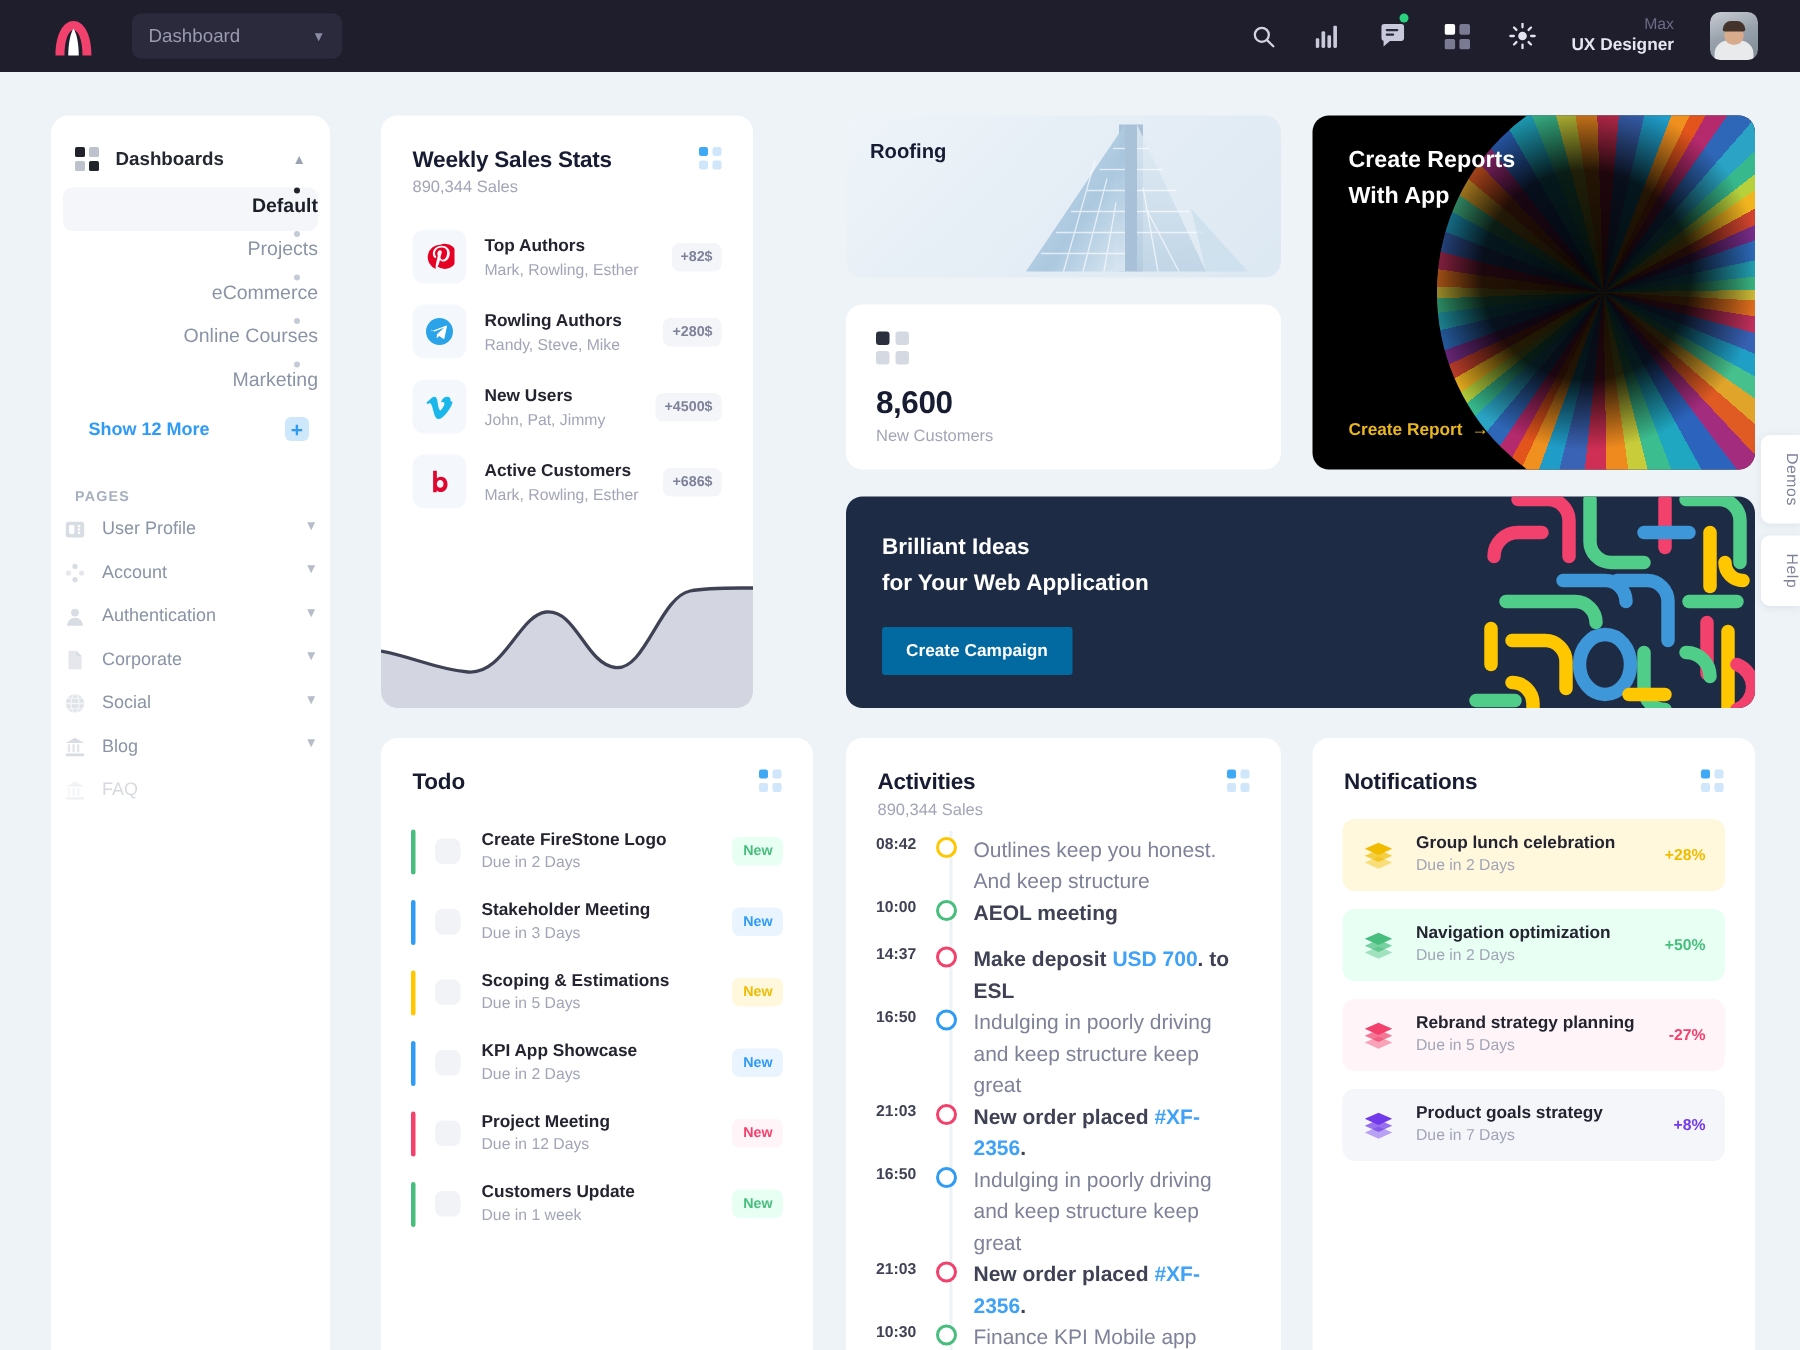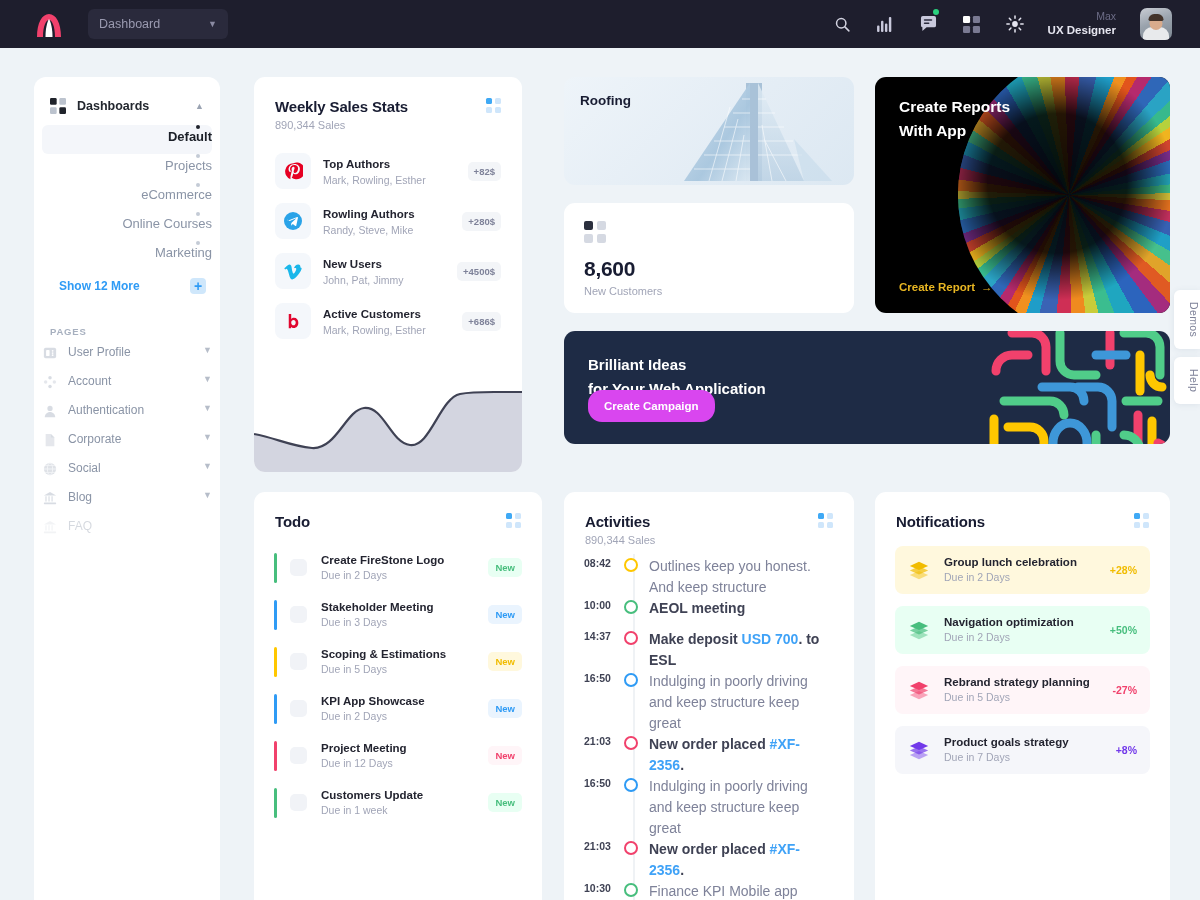--- a/index.html
+++ b/index.html
@@ -106,21 +106,21 @@
   .page-item .pi-label { font-size: 12px; color: #8a94a6; flex:1; }
   .page-item .pi-chev { font-size: 9px; color: #b6bdc9; }
 
   
   .main { position: absolute; top: 77px; left: 254px; width: 916px; }
 
   .card { background: #fff; border-radius: 11px; }
 
   
   .wsales {
-    position: absolute; left: 0px; top: 0px; width: 268px; height: 395px;
+    position: absolute; left: 0px; top: 0px; width: 248px; height: 395px;
     overflow: hidden; display: flex; flex-direction: column;
   }
   .card-head { padding: 21px 21px 0 21px; display: flex; align-items: flex-start; }
   .card-head .ch-texts { flex: 1; }
   .card-title { font-size: 15px; font-weight: bold; color: #181c32; letter-spacing: -.15px; }
   .card-sub { font-size: 11px; color: #a1a5b7; margin-top: 4px; }
   .dots4 {
     width: 15px; height: 15px; display: grid; grid-template-columns: 6px 6px;
     grid-template-rows: 6px 6px; gap: 3px;
   }
@@ -196,30 +196,30 @@
         #cf2f55 158deg 165deg, #3a63b5 165deg 173deg, #1f9dc8 173deg 181deg);
     filter: blur(.4px);
   }
   .bubble::after {
     content:''; position:absolute; inset:0; border-radius:50%;
     background: radial-gradient(circle at 34% 46%, rgba(0,0,0,.92) 0%, rgba(0,0,0,.85) 28%, rgba(0,0,0,0) 47%);
   }
 
   
   .ideas {
-    position: absolute; left: 310px; top: 254px; width: 606px; height: 113px;
+    position: absolute; left: 310px; top: 254px; width: 606px; height: 141px;
     border-radius: 11px; overflow: hidden; background: #1e2b45;
   }
   .ideas .id-title {
     position:absolute; left: 24px; top: 22px; color:#fff; font-size: 15px;
     font-weight: bold; line-height: 1.6; z-index: 4;
   }
   .ideas .id-btn {
-    position:absolute; left: 24px; bottom: 22px; background: #d946ef; color: #fff;
-    font-size: 11.5px; font-weight: bold; border: none; border-radius: 14px;
+    position:absolute; left: 24px; bottom: 22px; background: #0369a1; color: #fff;
+    font-size: 11.5px; font-weight: bold; border: none; border-radius: 2px;
     padding: 10px 16px; cursor: pointer; z-index: 4;
   }
   .maze { position:absolute; right:0; top:0; width: 270px; height: 141px; }
 
   
   .todo {
     position: absolute; left: 0px; top: 415px; width: 288px; height: 450px;
     overflow: hidden;
   }
   .todo-row { display:flex; align-items:center; padding: 0 20px 0 20px; height: 47px; }

